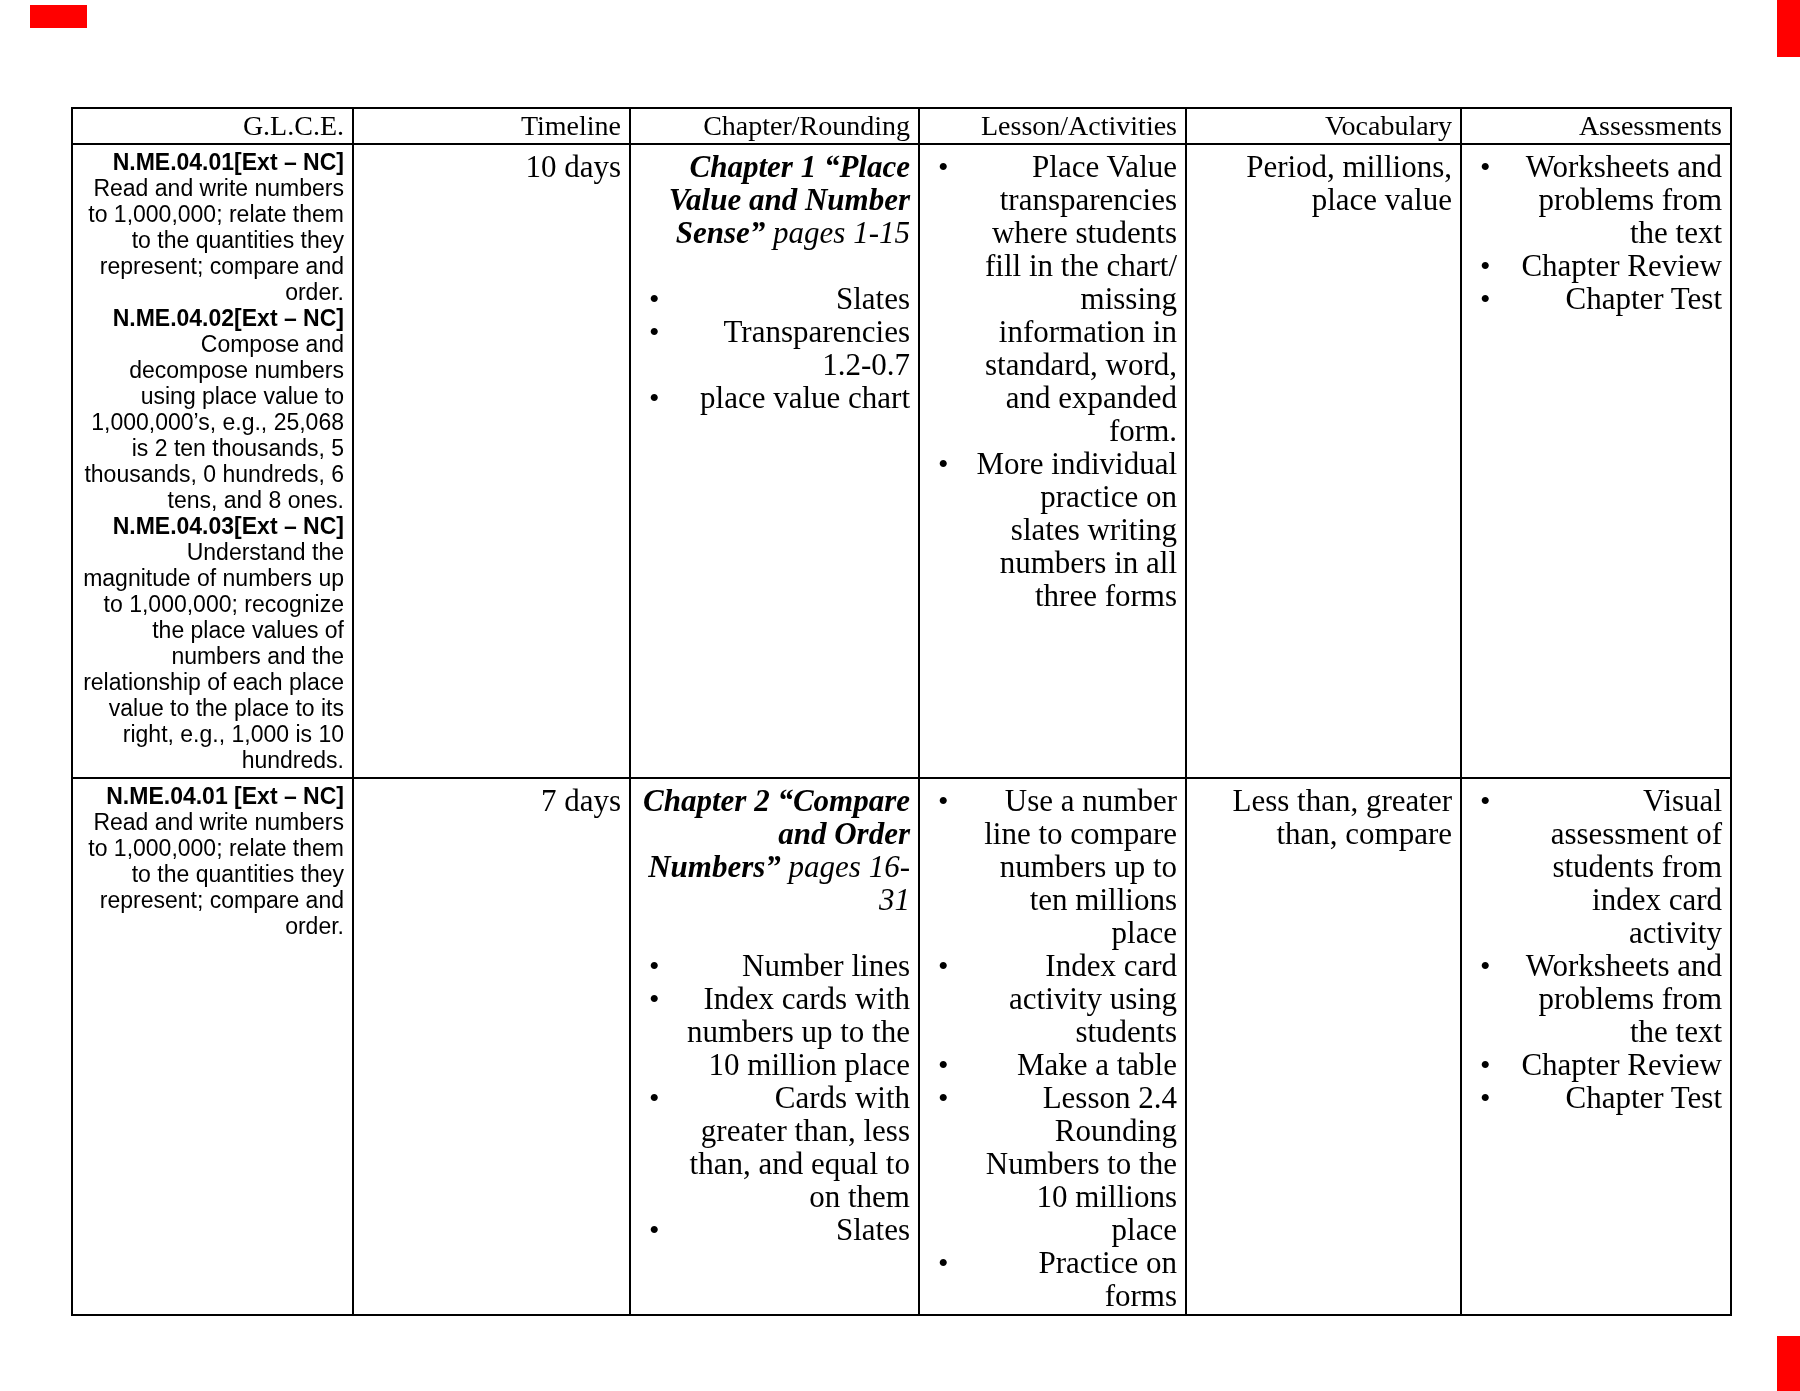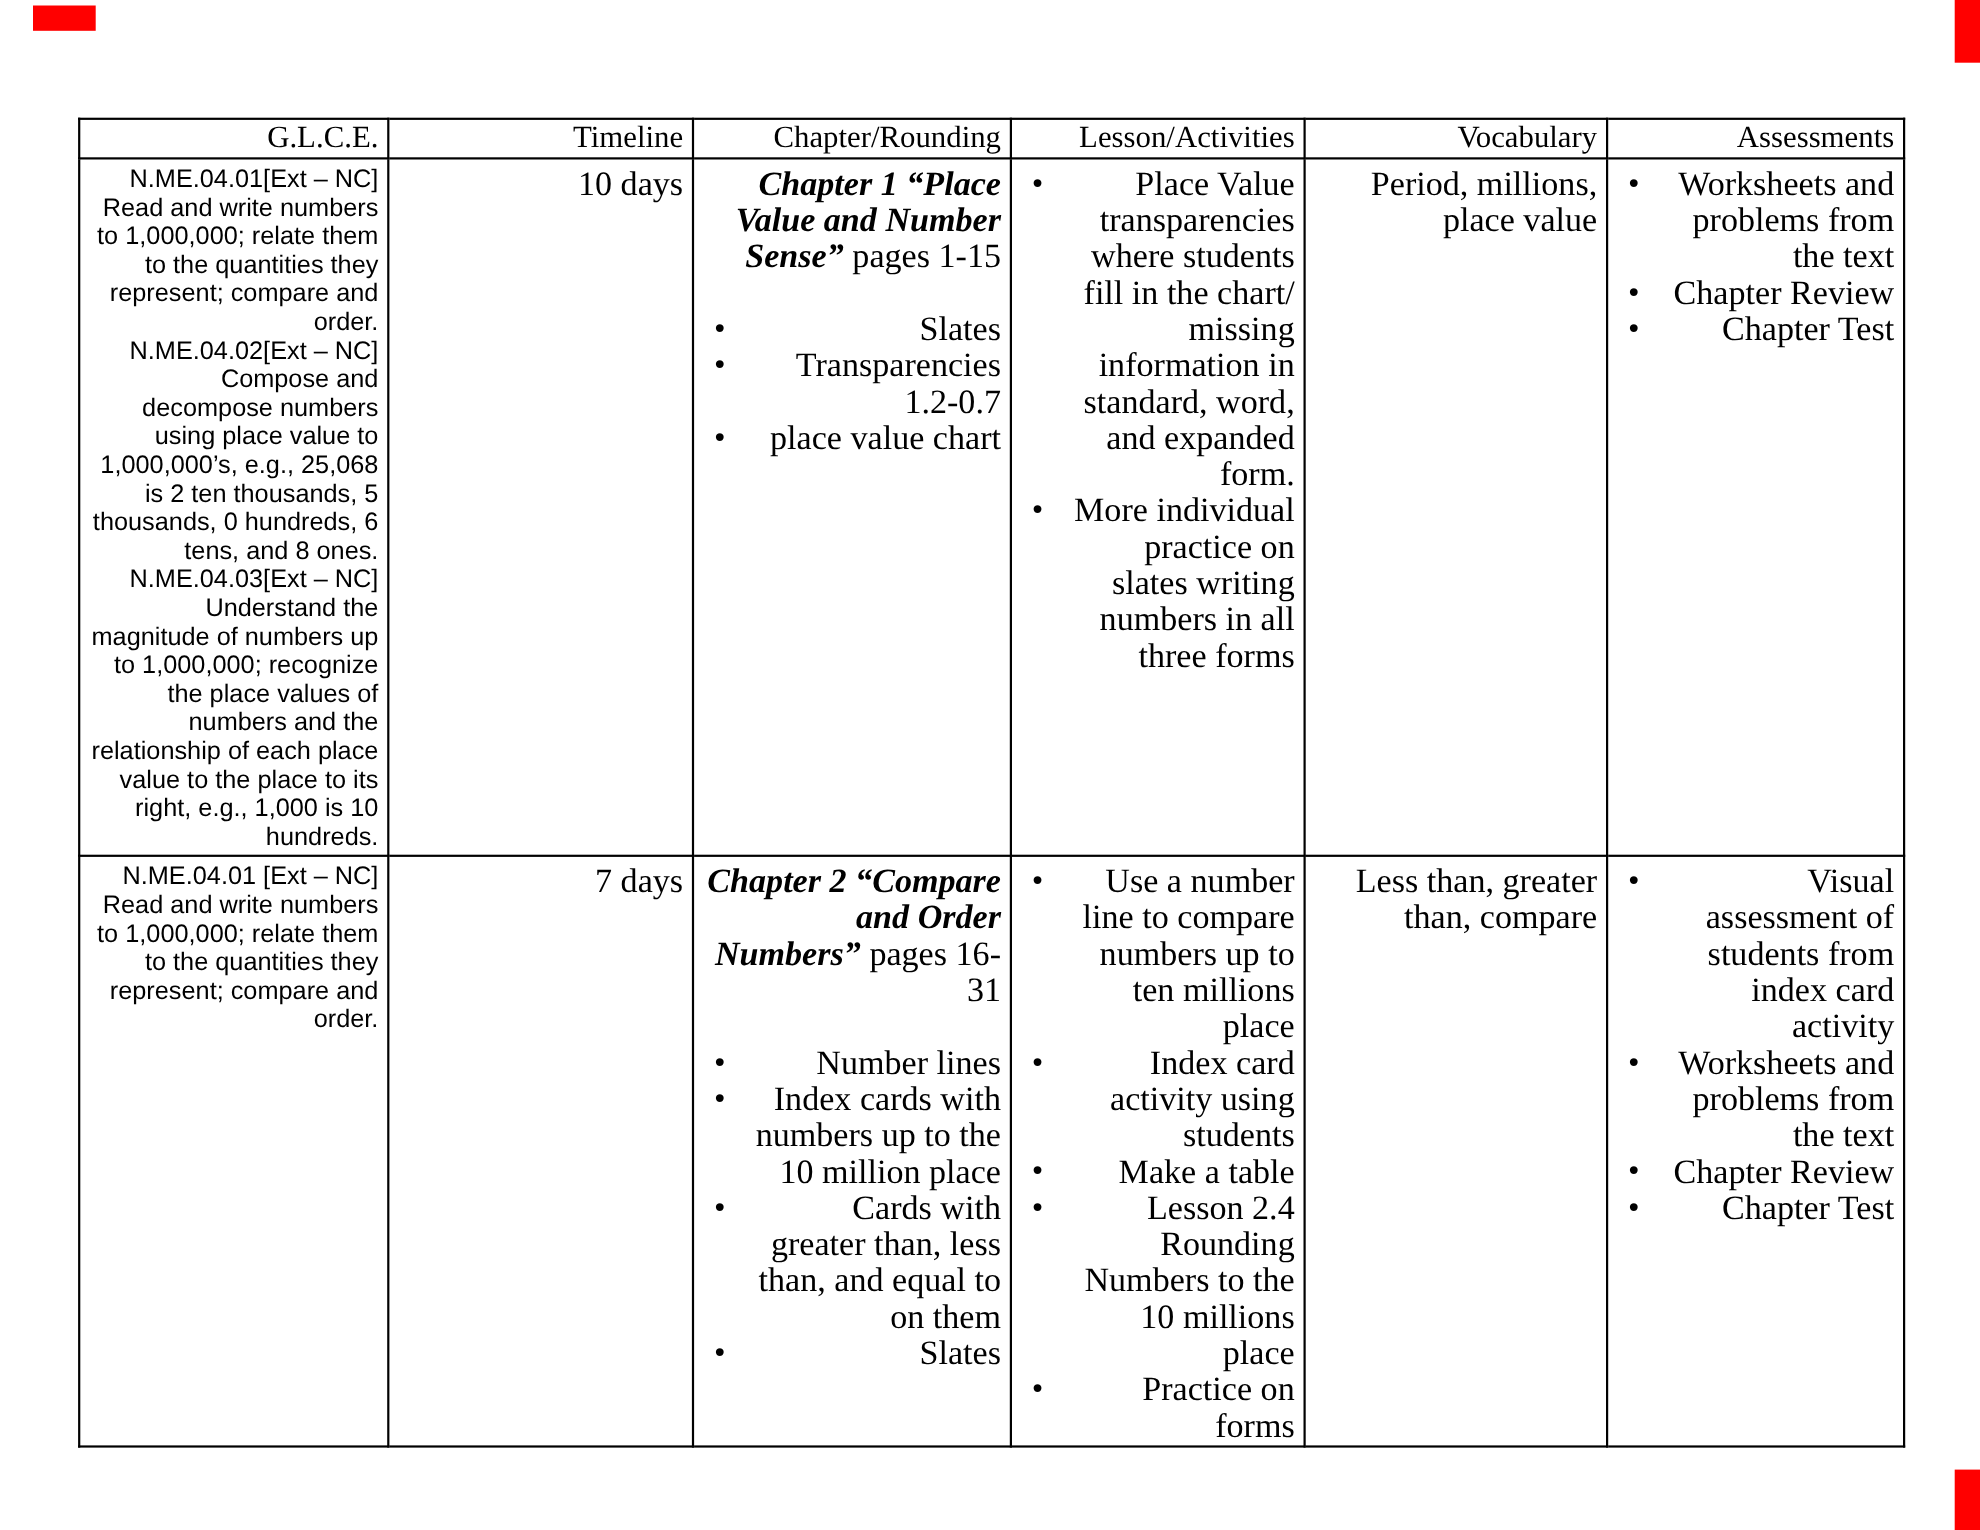--- a/index.html
+++ b/index.html
@@ -15,24 +15,24 @@
     padding:2px 8px;overflow:hidden;
   }
   .guide th{font-weight:normal;font-size:28px;height:30px;line-height:30px;white-space:nowrap;}
   .row-1 td{height:625px;}
   .row-2 td{height:383px;}
   td.serif-cell{font-size:31px;line-height:33px;padding-top:5px;}
   td.glce-cell{
     font-family:"Liberation Sans","DejaVu Sans",sans-serif;
     font-size:23px;line-height:26px;padding-top:4px;
   }
-  .glce-code{font-weight:normal;}
+  .glce-code{font-weight:bold;}
   .chapter-head{margin-bottom:33px;}
   .chapter-title{font-weight:bold;font-style:italic;}
-  .chapter-pages{}
+  .chapter-pages{font-style:italic;}
   ul.bullets{list-style:none;margin:0;padding:0;}
   ul.bullets li{position:relative;padding-left:48px;margin:0;}
   ul.bullets li::before{
     content:"\2022";position:absolute;left:10px;top:0;
     font-size:30px;line-height:33px;
   }
 </style>
 </head>
 <body>
 

